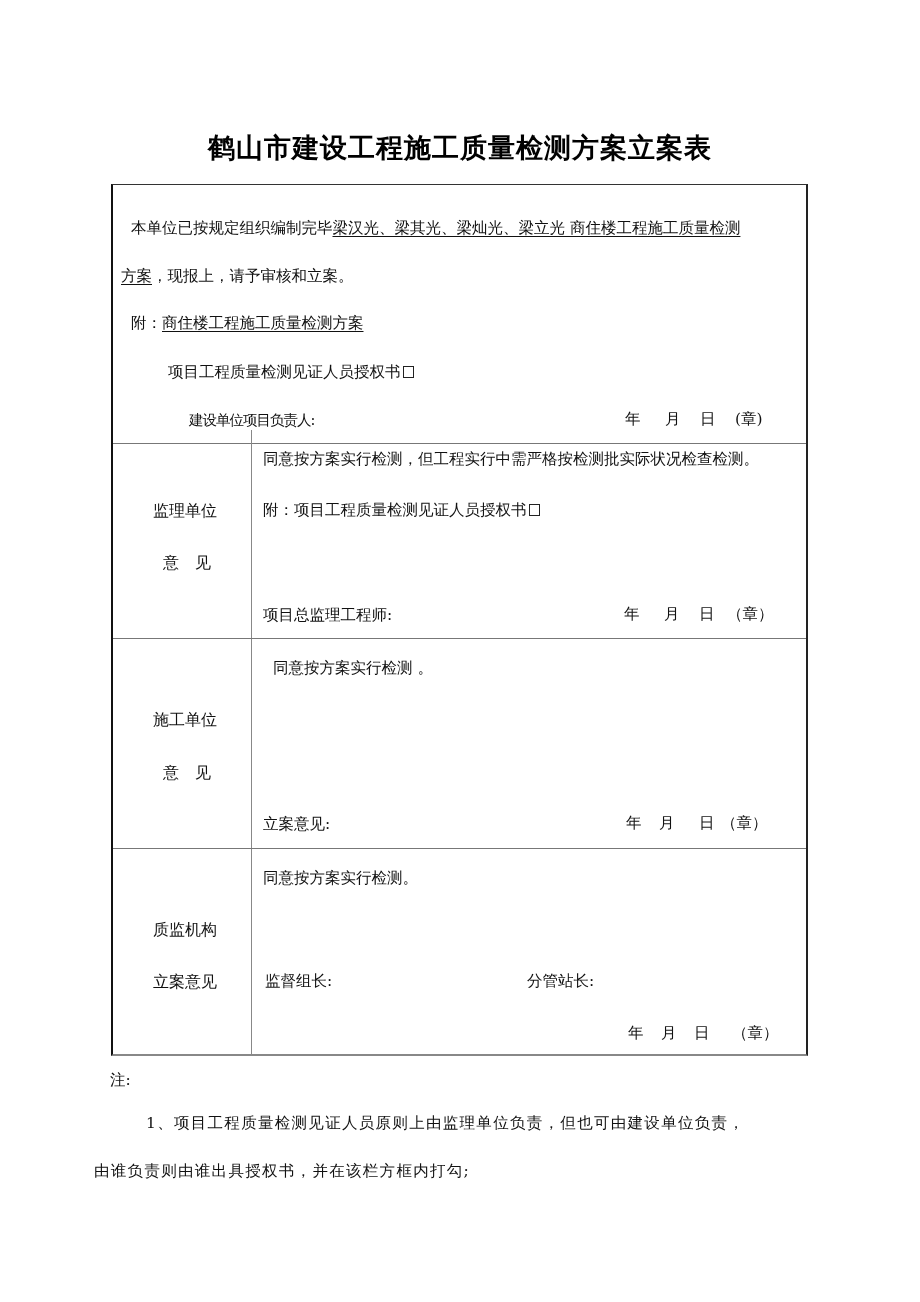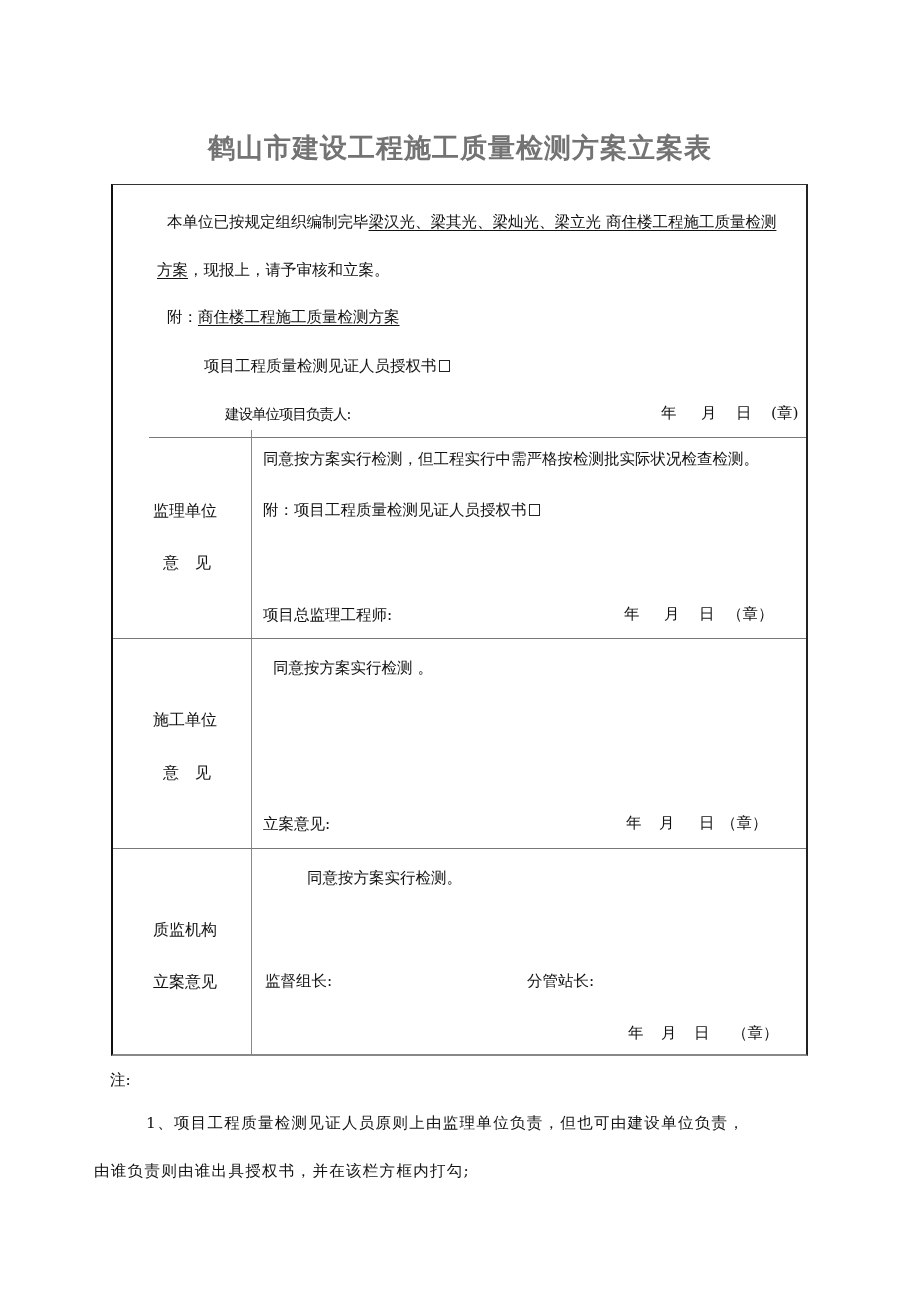--- a/index.html
+++ b/index.html
@@ -18,21 +18,21 @@
     .title {
       position: absolute;
       left: 0;
       top: 130px;
       width: 920px;
       text-align: center;
       font-family: "DejaVu Sans", "Liberation Sans", sans-serif;
       font-size: 27px;
       font-weight: bold;
       letter-spacing: 1px;
-      color: #737373;
+      color: #000000;
     }
     .table {
       position: absolute;
       left: 111px;
       top: 184px;
       width: 697px;
       height: 872px;
       border-top: 1.5px solid #333;
       border-right: 2px solid #222;
       border-bottom: 2px solid #888;
@@ -86,21 +86,21 @@
       box-sizing: border-box;
     }
   </style>
 </head>
 <body>
 
 <div class="title">鹤山市建设工程施工质量检测方案立案表</div>
 
 <div class="table">
 
-  <div class="row" style="top:8px; height:245px;margin-left:36px;">
+  <div class="row" style="top:14px; height:245px;">
     <div class="txt" style="left:18px; top:22px;">
       <span>本单位已按规定组织编制完毕</span><span class="u">梁汉光、梁其光、梁灿光、梁立光 商住楼工程施工质量检测</span>
     </div>
     <div class="txt" style="left:8px; top:70px;">
       <span class="u">方案</span><span>，现报上，请予审核和立案。</span>
     </div>
     <div class="txt" style="left:18px; top:117px;">
       <span>附：</span><span class="u">商住楼工程施工质量检测方案</span>
     </div>
     <div class="txt" style="left:55px; top:166px;">
@@ -137,21 +137,21 @@
     <div class="txt date" style="left:513px; top:177px;">
       <span style="width:33px;">年</span><span style="width:40px;">月</span><span style="width:22px;">日</span><span>（章）</span>
     </div>
   </div>
 
   <div class="row last" style="top:664px; height:206px;">
     <div class="label-col">
       <div class="label" style="left:40px; top:73px;">质监机构</div>
       <div class="label" style="left:40px; top:125px;">立案意见</div>
     </div>
-    <div class="txt" style="left:150px; top:22px;margin-left:44px;">同意按方案实行检测。</div>
+    <div class="txt" style="left:150px; top:22px;">同意按方案实行检测。</div>
     <div class="txt" style="left:152px; top:125px;">监督组长:</div>
     <div class="txt" style="left:414px; top:125px;">分管站长:</div>
     <div class="txt date" style="left:515px; top:177px;">
       <span style="width:33px;">年</span><span style="width:33px;">月</span><span style="width:38px;">日</span><span>（章）</span>
     </div>
   </div>
 </div>
 
 <div class="notes">
   <div class="txt" style="left:110px; top:1073px;">注:</div>

